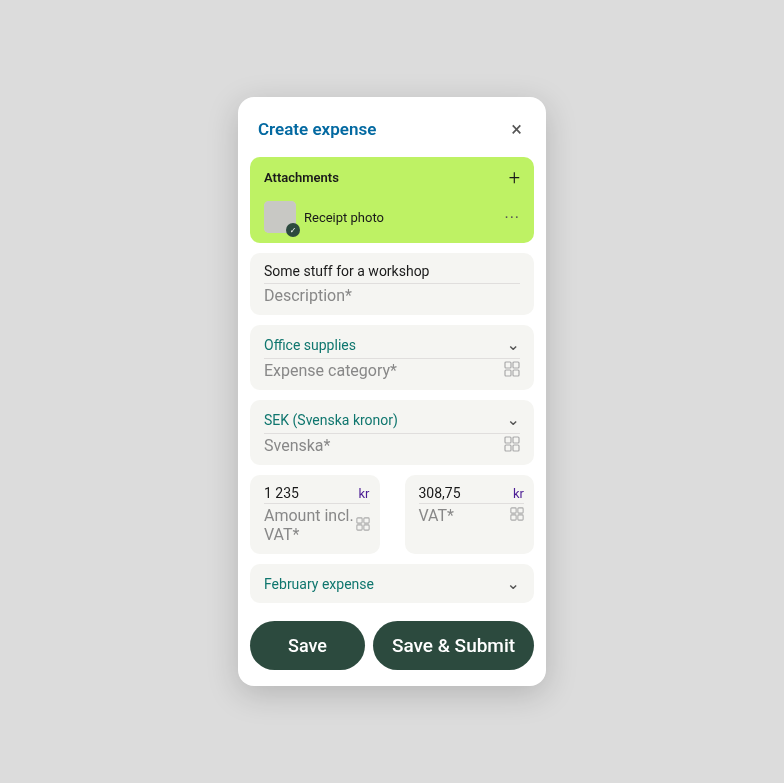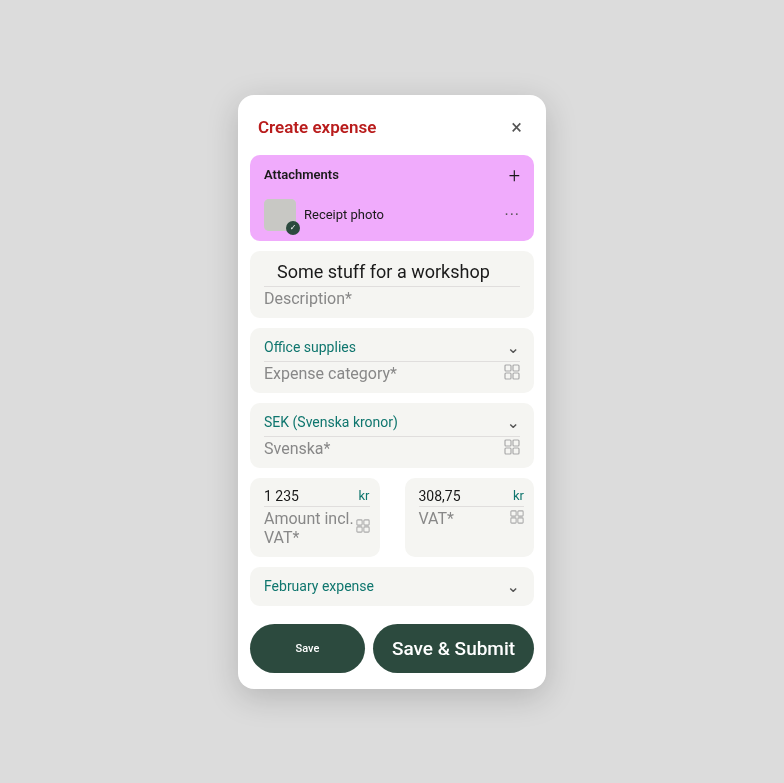--- a/index.html
+++ b/index.html
@@ -39,36 +39,36 @@
     .modal-header {
       display: flex;
       align-items: center;
       justify-content: space-between;
       padding: 20px 20px 16px 20px;
     }
 
     .modal-title {
       font-size: 17px;
       font-weight: 600;
-      color: #b91c1c;
+      color: #0369a1;
     }
 
     .close-btn {
       background: none;
       border: none;
       cursor: pointer;
       font-size: 20px;
       color: #555;
       line-height: 1;
       padding: 2px 4px;
     }
 
     .section {
       margin: 0 12px 10px 12px;
-      background: #f0abfc;
+      background: #bef264;
       border-radius: 10px;
       overflow: hidden;
     }
 
     .attachments-header {
       display: flex;
       align-items: center;
       justify-content: space-between;
       padding: 10px 14px 8px 14px;
     }
@@ -151,24 +151,23 @@
     }
 
     .field-section {
       margin: 0 12px 10px 12px;
       background: #f5f5f2;
       border-radius: 10px;
       padding: 10px 14px 6px 14px;
     }
 
     .field-value {
-      font-size: 18px;
+      font-size: 14px;
       color: #1a1a1a;
       padding-bottom: 4px;
-      margin-left: 13px;
     }
 
     .field-label {
       font-size: 16px;
       color: #888;
       padding-bottom: 4px;
       display: flex;
       align-items: center;
       justify-content: space-between;
     }
@@ -222,38 +221,38 @@
       padding-bottom: 2px;
     }
 
     .amount-value {
       font-size: 14px;
       color: #1a1a1a;
     }
 
     .amount-currency {
       font-size: 13px;
-      color: #0f766e;
+      color: #4c1d95;
       margin-left: 4px;
     }
 
     .buttons-row {
       display: flex;
       gap: 8px;
       padding: 8px 12px 16px 12px;
     }
 
     .btn-save {
       flex: 1;
       background: #2c4a3e;
       color: #fff;
       border: none;
       border-radius: 50px;
       padding: 13px 0;
-      font-size: 11px;
+      font-size: 18px;
       font-weight: 500;
       cursor: pointer;
     }
 
     .btn-submit {
       flex: 1.4;
       background: #2c4a3e;
       color: #fff;
       border: none;
       border-radius: 50px;

